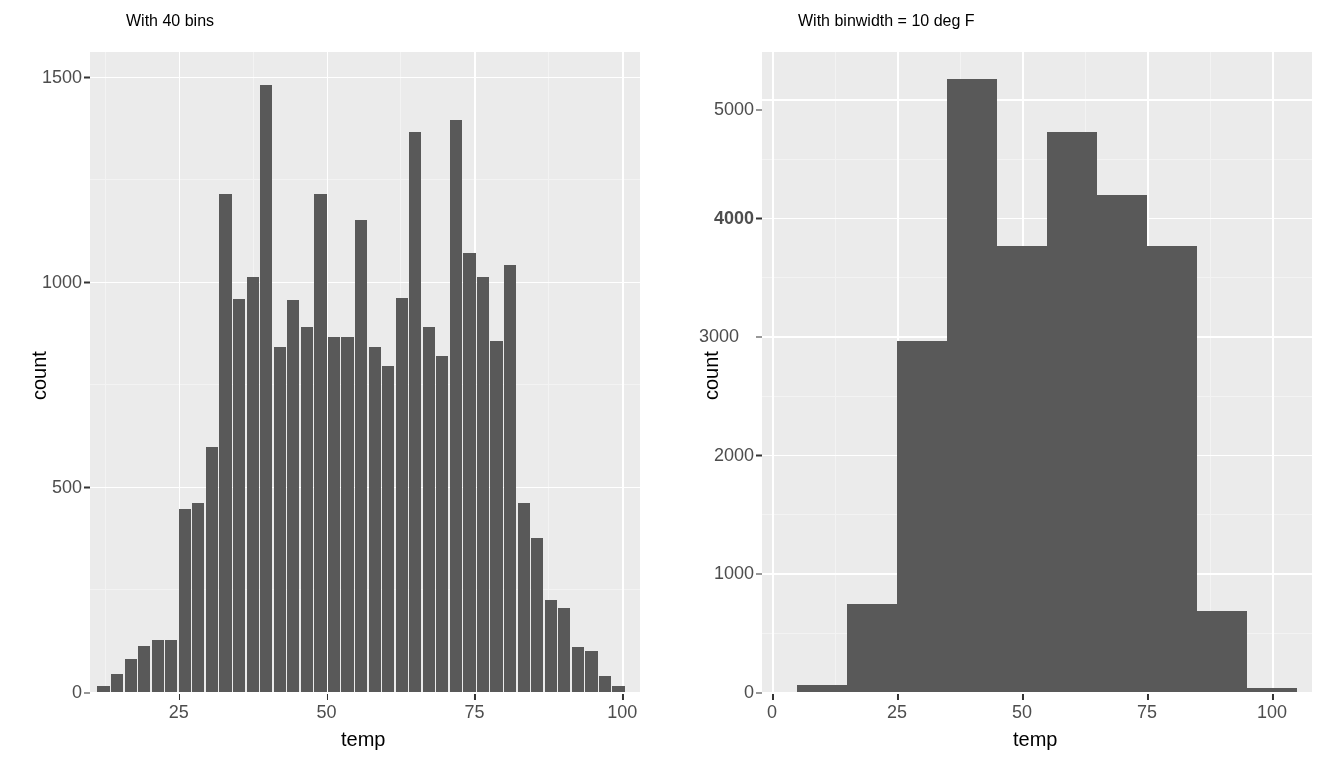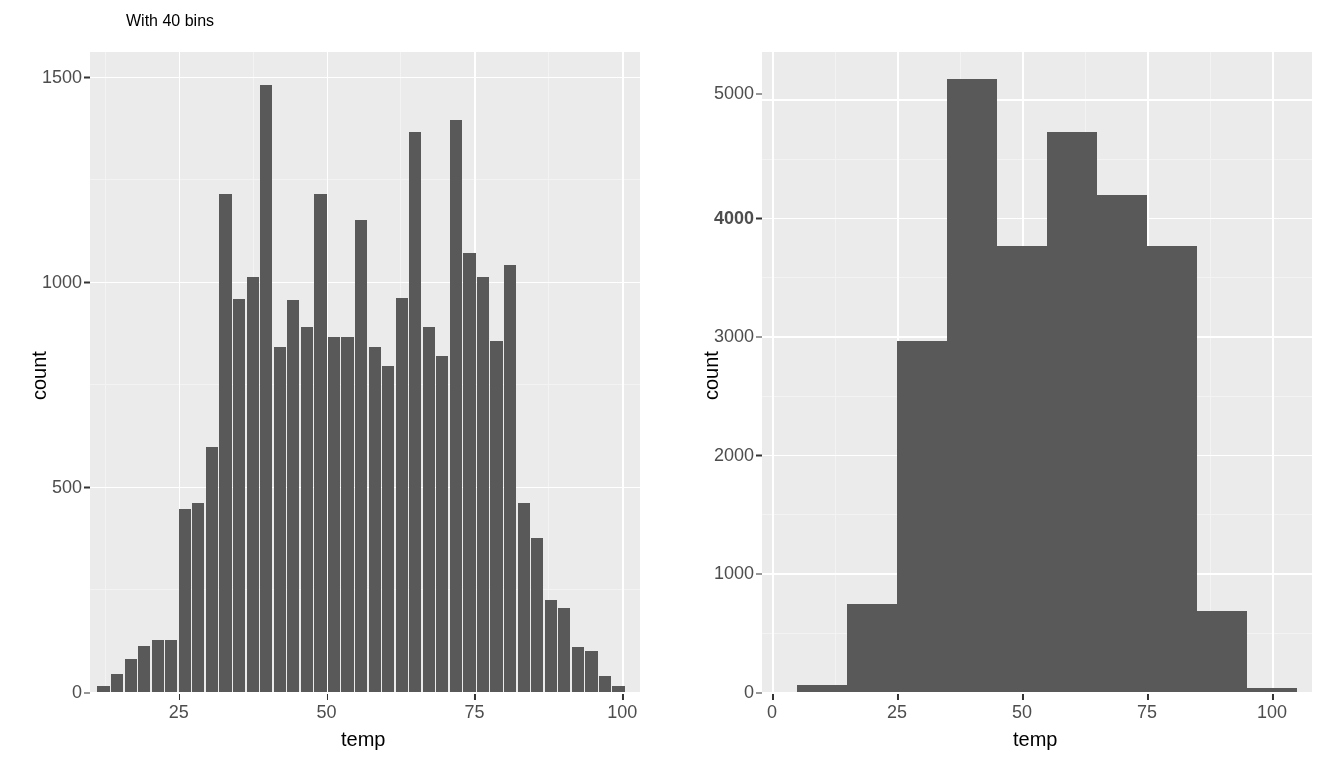--- a/index.html
+++ b/index.html
@@ -165,20 +165,21 @@
   <div class="ytick" style="left: 12px; top: 692px;">0<div class="mark"></div></div>
       <div class="ytick" style="left: 12px; top: 486.872px;">500<div class="mark"></div></div>
       <div class="ytick" style="left: 12px; top: 281.744px;">1000<div class="mark"></div></div>
       <div class="ytick" style="left: 12px; top: 76.6154px;">1500<div class="mark"></div></div>
       <div class="xtick" style="left: 178.71px; top: 702px;">25<div class="mark"></div></div>
       <div class="xtick" style="left: 326.559px; top: 702px;">50<div class="mark"></div></div>
       <div class="xtick" style="left: 474.409px; top: 702px;">75<div class="mark"></div></div>
       <div class="xtick" style="left: 622.258px; top: 702px;">100<div class="mark"></div></div>
     </div>
   <div class="panel" id="panel-right">
+    <div class="title">With binwidth = 10 deg F</div>
     <div class="plot" id="plot-right">
         <div class="grid-minor-v" style="left: 72.5px;"></div>
         <div class="grid-minor-v" style="left: 197.5px;"></div>
         <div class="grid-minor-v" style="left: 322.5px;"></div>
         <div class="grid-minor-v" style="left: 447.5px;"></div>
         <div class="grid-minor-h" style="top: 580.741px;"></div>
         <div class="grid-minor-h" style="top: 462.222px;"></div>
         <div class="grid-minor-h" style="top: 343.704px;"></div>
         <div class="grid-minor-h" style="top: 225.185px;"></div>
         <div class="grid-minor-h" style="top: 106.667px;"></div>
@@ -202,22 +203,22 @@
         <div class="bar" style="left: 335px; width: 50px; bottom: 0px; height: 496.593px;"></div>
         <div class="bar" style="left: 385px; width: 50px; bottom: 0px; height: 445.63px;"></div>
         <div class="bar" style="left: 435px; width: 50px; bottom: 0px; height: 80.5926px;"></div>
         <div class="bar" style="left: 485px; width: 50px; bottom: 0px; height: 3.55556px;"></div>
       </div>
     <div class="ylab" id="ylab-right" style="left: 28px; top: 400px;">count</div>
     <div class="xlab" id="xlab-right" style="left: 341px; top: 728px;">temp</div>
   <div class="ytick" style="left: 12px; top: 692px;">0<div class="mark"></div></div>
       <div class="ytick" style="left: 12px; top: 573.481px;">1000<div class="mark"></div></div>
       <div class="ytick" style="left: 12px; top: 454.963px;">2000<div class="mark"></div></div>
-      <div class="ytick" style="left: 12px; top: 336.444px;">3000<div class="mark"></div></div>
+      <div class="ytick" style="left: 12px; top: 336.444px; text-align: center;">3000<div class="mark"></div></div>
       <div class="ytick" style="left: 12px; top: 217.926px; font-weight: bold;">4000<div class="mark"></div></div>
-      <div class="ytick" style="left: 12px; top: 93px;">5000<div class="mark"></div></div>
+      <div class="ytick" style="left: 12px; top: 109px;">5000<div class="mark"></div></div>
       <div class="xtick" style="left: 100px; top: 702px;">0<div class="mark"></div></div>
       <div class="xtick" style="left: 225px; top: 702px;">25<div class="mark"></div></div>
       <div class="xtick" style="left: 350px; top: 702px;">50<div class="mark"></div></div>
       <div class="xtick" style="left: 475px; top: 702px;">75<div class="mark"></div></div>
       <div class="xtick" style="left: 600px; top: 702px;">100<div class="mark"></div></div>
     </div>
 </div>
 
 </body></html>

